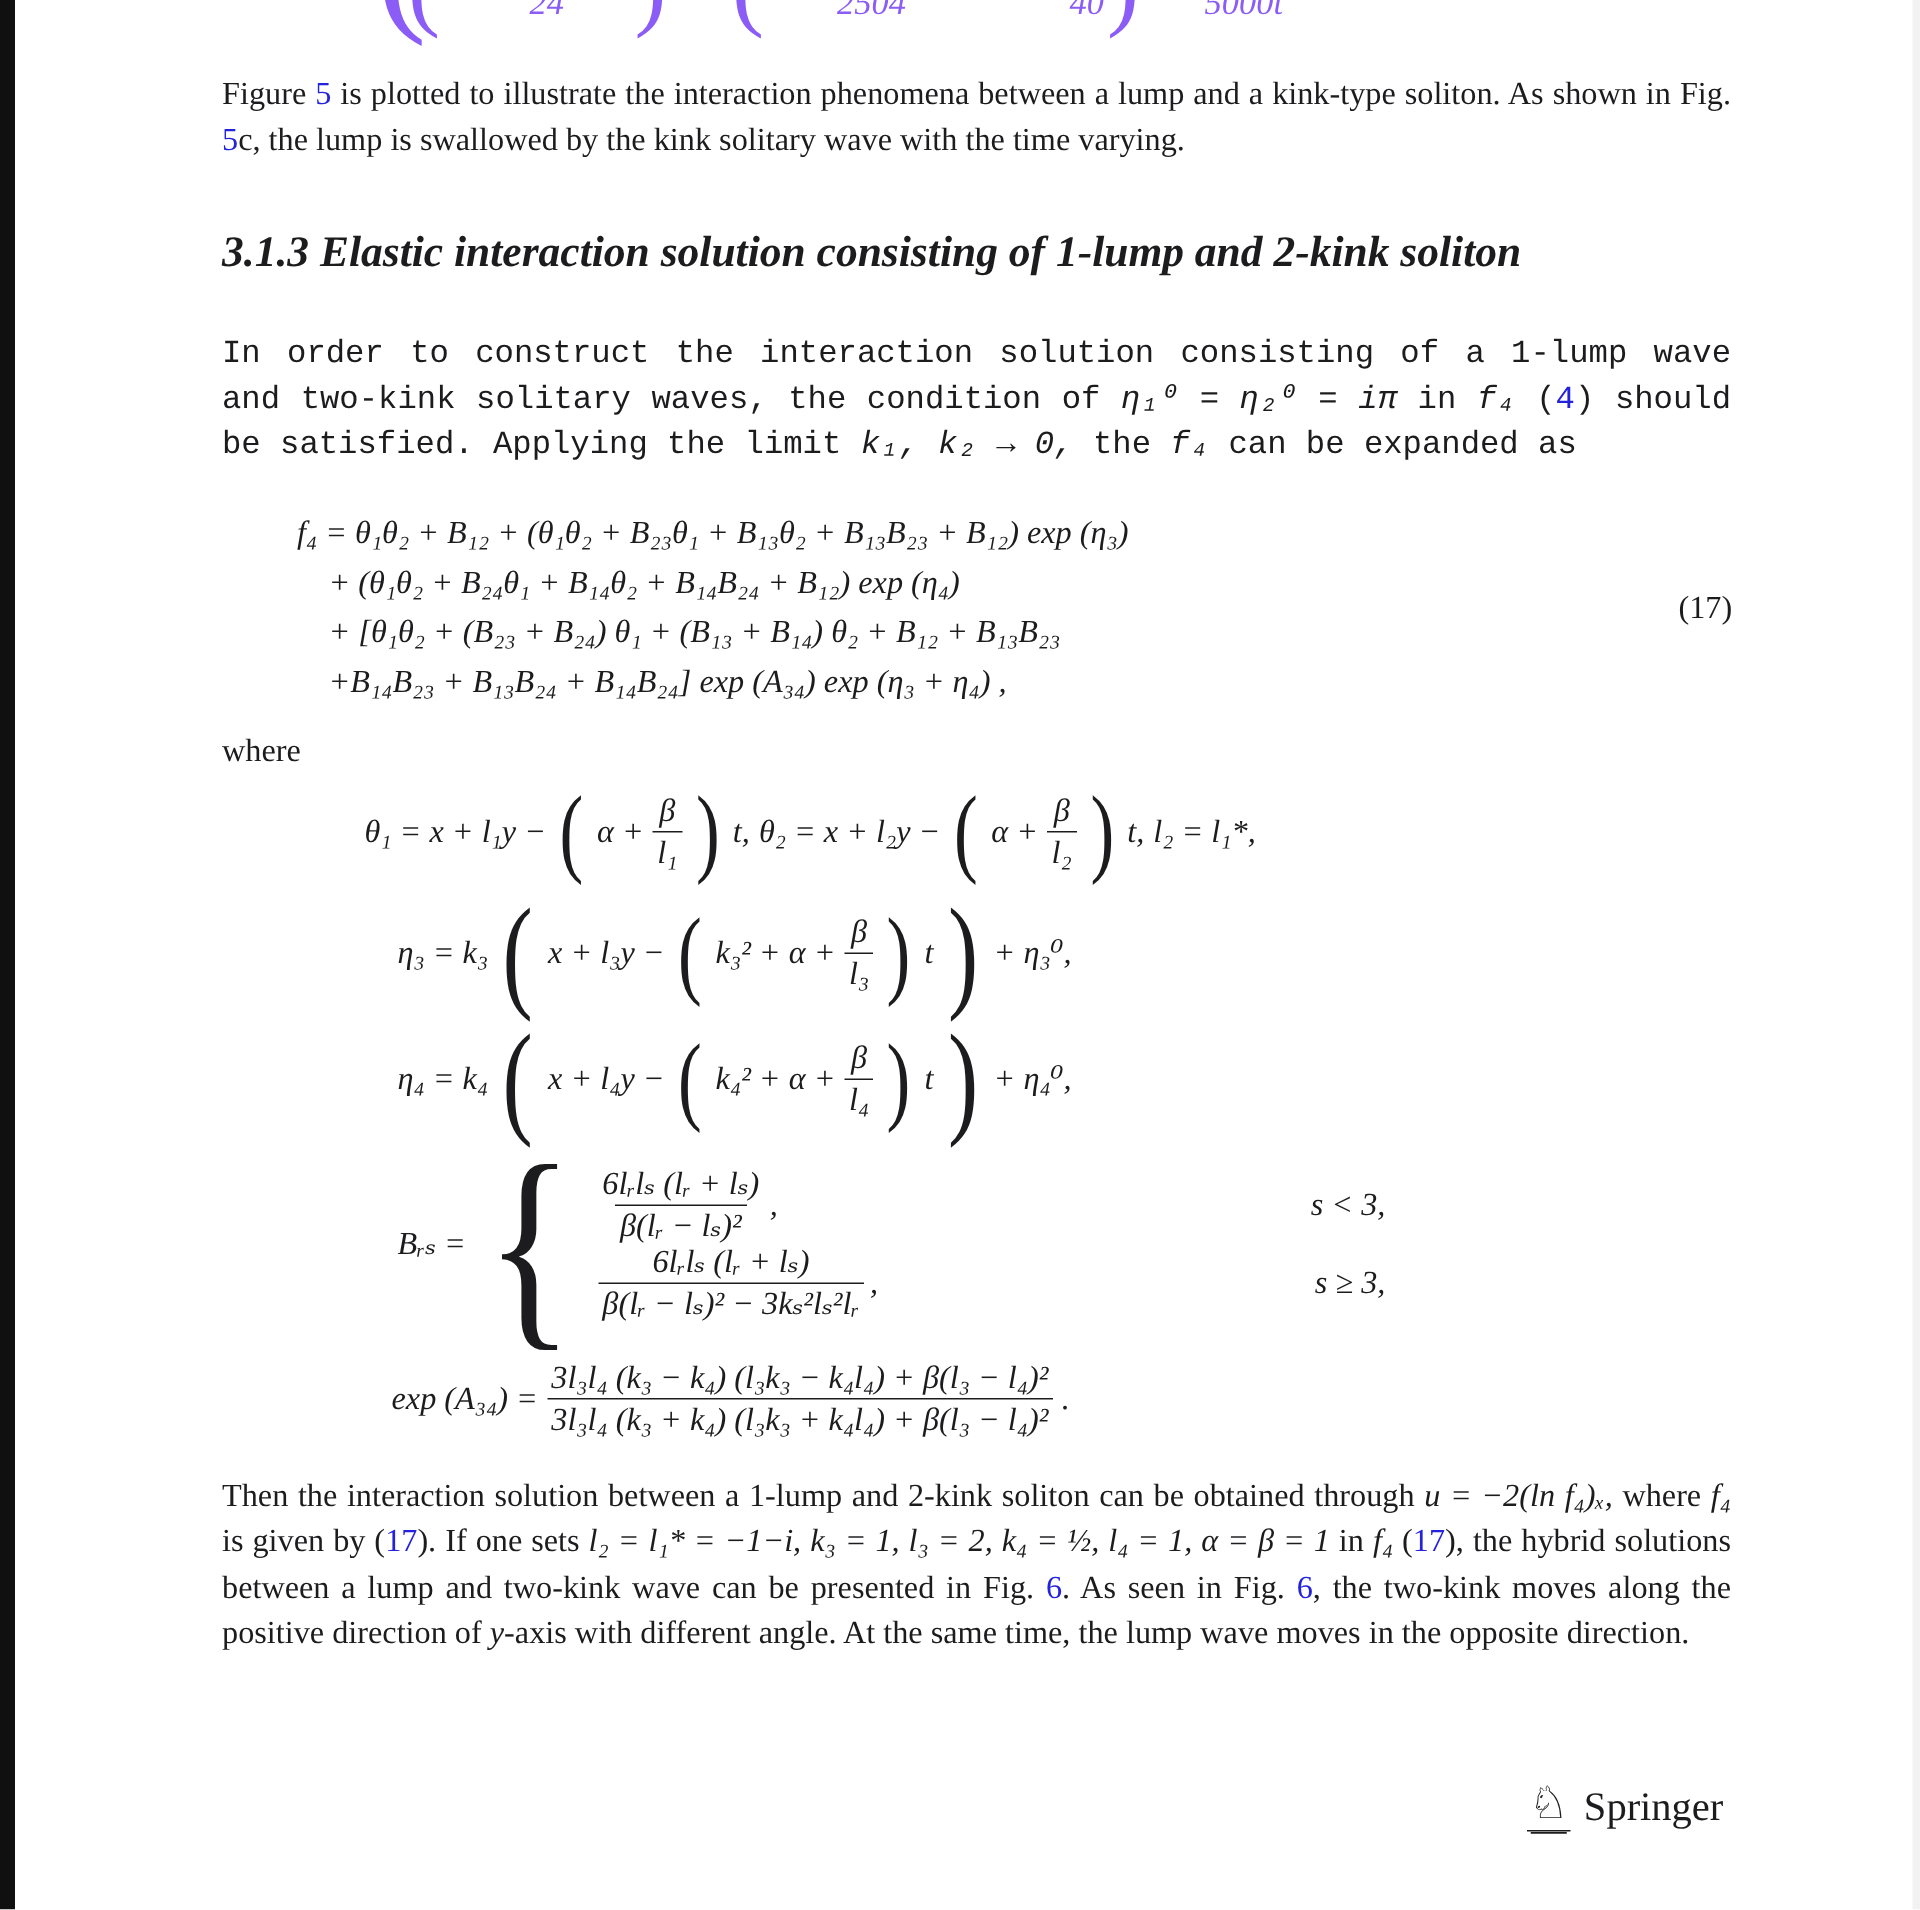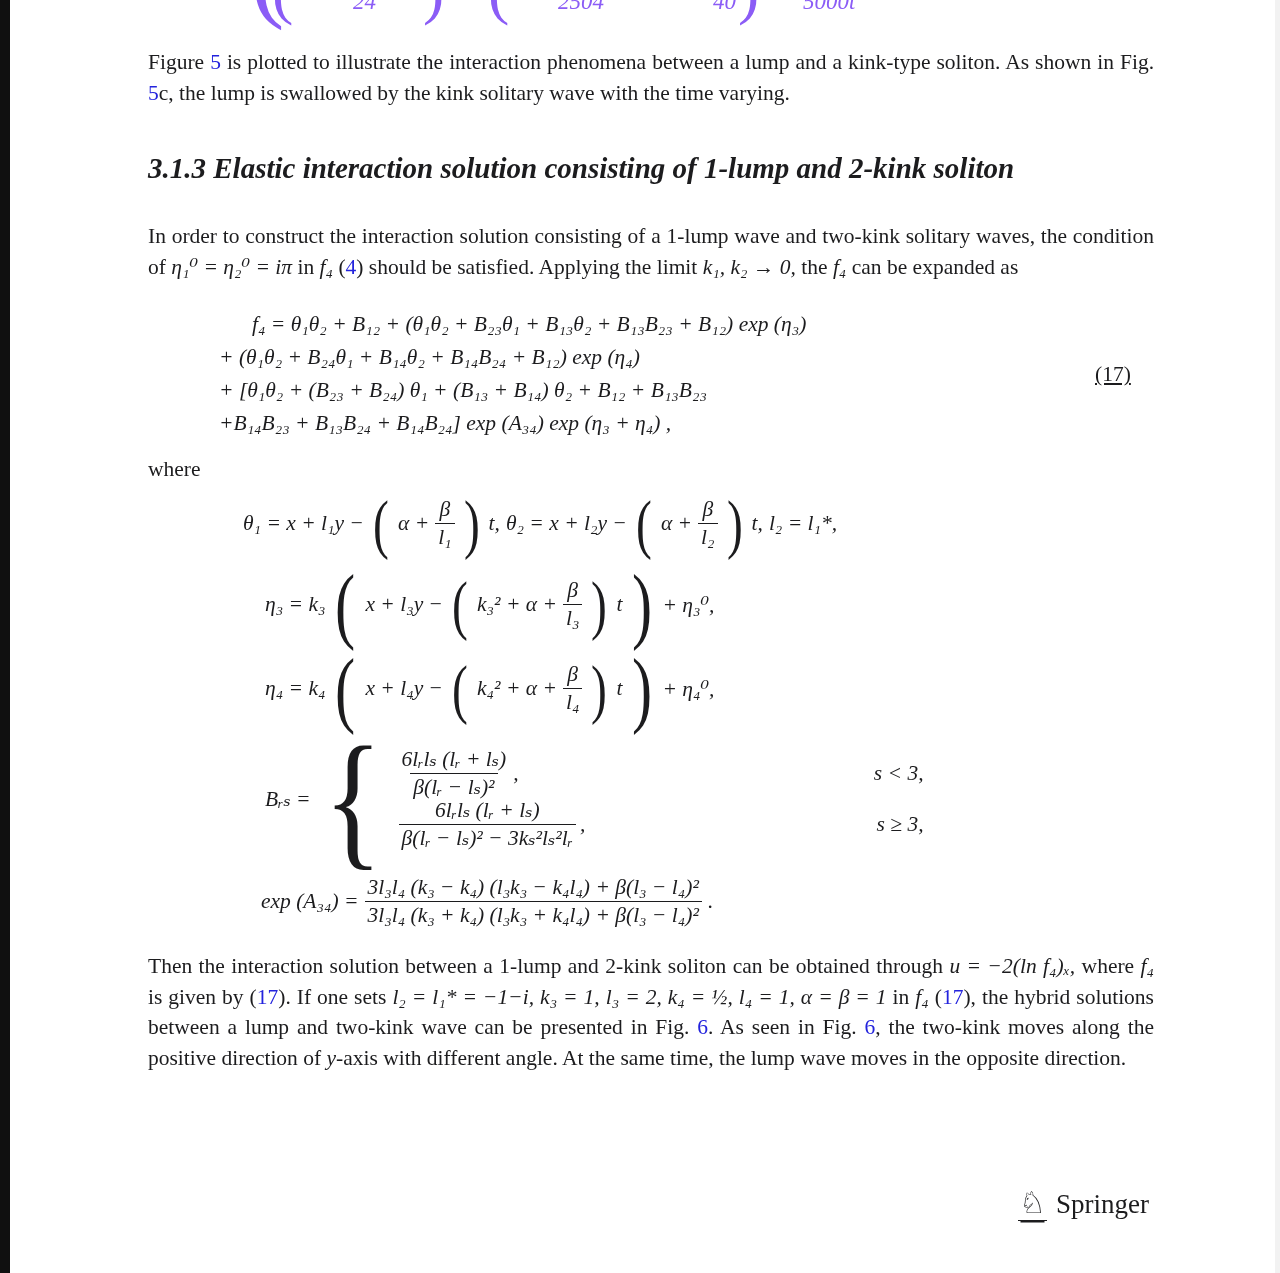--- a/index.html
+++ b/index.html
@@ -18,30 +18,30 @@
   .cf-num{font-size:23px;top:-11px;font-style:italic;}
   .cf-p{font-size:64px;top:-46px;}
   .cf-pbig{font-size:100px;top:-82px;}
   .cf1{left:103px;}.cf2{left:124px;}.cf3{left:205px;}.cf4{left:275px;}
   .cf5{left:340px;}.cf6{left:410px;}.cf7{left:565px;}.cf8{left:590px;}
   .cf9{left:655px;}
 
   .body{font-size:21.5px;line-height:30.6px;text-align:justify;margin:0;}
   .para1{margin-top:1px;}
   .heading{font-size:29px;font-style:italic;font-weight:bold;margin:44px 0 0 0;}
-  .para2{margin-top:36px;}
+  .para2{margin-top:36px;font-family:Liberation Mono, monospace;}
   .para3{margin-top:12px;}
   .mi{font-style:italic;}
   .lnk{color:#2323dd;text-decoration:none;cursor:pointer;}
 
   
   .eq17{position:relative;margin-top:26px;font-size:21.5px;font-style:italic;line-height:33px;}
-  .e17l{margin-left:104px;white-space:pre;}
+  .e17l{margin-left:50px;white-space:pre;}
   .e17l.cont{margin-left:71px;}
-  .eqtag{position:absolute;left:947px;top:50px;font-style:normal;text-decoration:underline;}
+  .eqtag{position:absolute;left:971px;top:50px;font-style:normal;}
 
   .where{margin-top:14px;font-size:21.5px;}
 
   
   .deq{display:flex;align-items:center;font-size:21.5px;font-style:italic;gap:6px;white-space:pre;}
   .frac{display:inline-flex;flex-direction:column;align-items:center;line-height:1.08;text-align:center;}
   .fn{padding:0 3px 2px;}
   .fd{border-top:1.4px solid #1c1c1e;padding:2px 3px 0;}
   .bp{font-size:66px;line-height:1;font-style:normal;display:inline-block;transform:scaleX(0.72);font-weight:300;}
   .bp2{font-size:84px;line-height:1;font-style:normal;display:inline-block;transform:scaleX(0.72);font-weight:300;}

